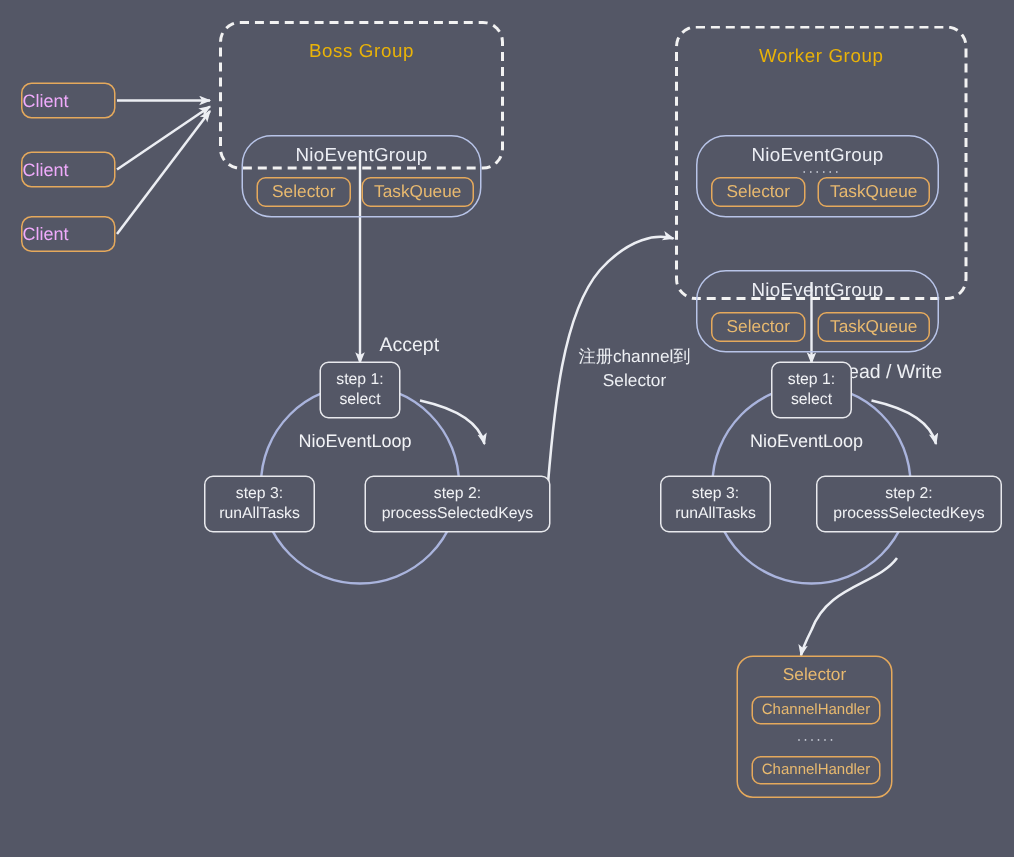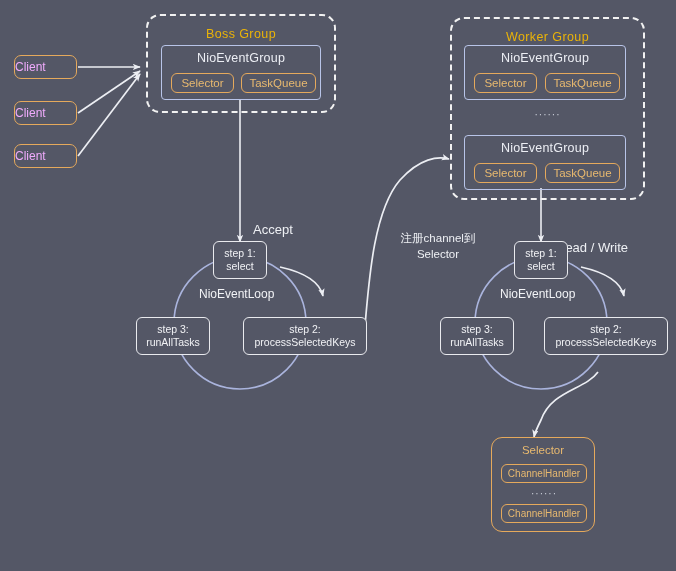--- a/index.html
+++ b/index.html
@@ -45,22 +45,23 @@
     font-size: 12.5px;
     letter-spacing: .4px;
     width: 100%;
     text-align: center;
   }
   
   .neg-panel {
     position: absolute;
     box-sizing: border-box;
     border: 1.4px solid #b8c4e8;
-    border-radius: 4px;
+    border-radius: 20px;
     background: transparent;
+    margin-top: 45px;
   }
   .neg-title {
     position: absolute;
     top: 5px;
     left: 0; right: 0;
     text-align: center;
     color: #eceef4;
     font-size: 12.5px;
     letter-spacing: .2px;
   }
@@ -283,21 +284,21 @@
     </span>
   </div>
 
   <div class="step-box" style="left:440px; top:317px; width:74px; height:32px;">
     <span>
       <span>step 3:</span><br>
       <span>runAllTasks</span>
     </span>
   </div>
 
-  <div class="lbl cn" style="left:375px; top:231px;padding-left:15px;">
+  <div class="lbl cn" style="left:375px; top:231px;">
     <span>注册channel到</span><br>
     <span>Selector</span>
   </div>
 
   <div class="pipeline-panel" style="left:491px; top:437px; width:104px; height:95px;">
     <div class="pipeline-title">Selector</div>
     <div class="pill" style="left:9px; top:26px; width:86px; height:19px; font-size:10px;">
       <span>ChannelHandler</span>
     </div>
     <div class="dots" style="top:50px; left:0; width:104px;">······</div>

